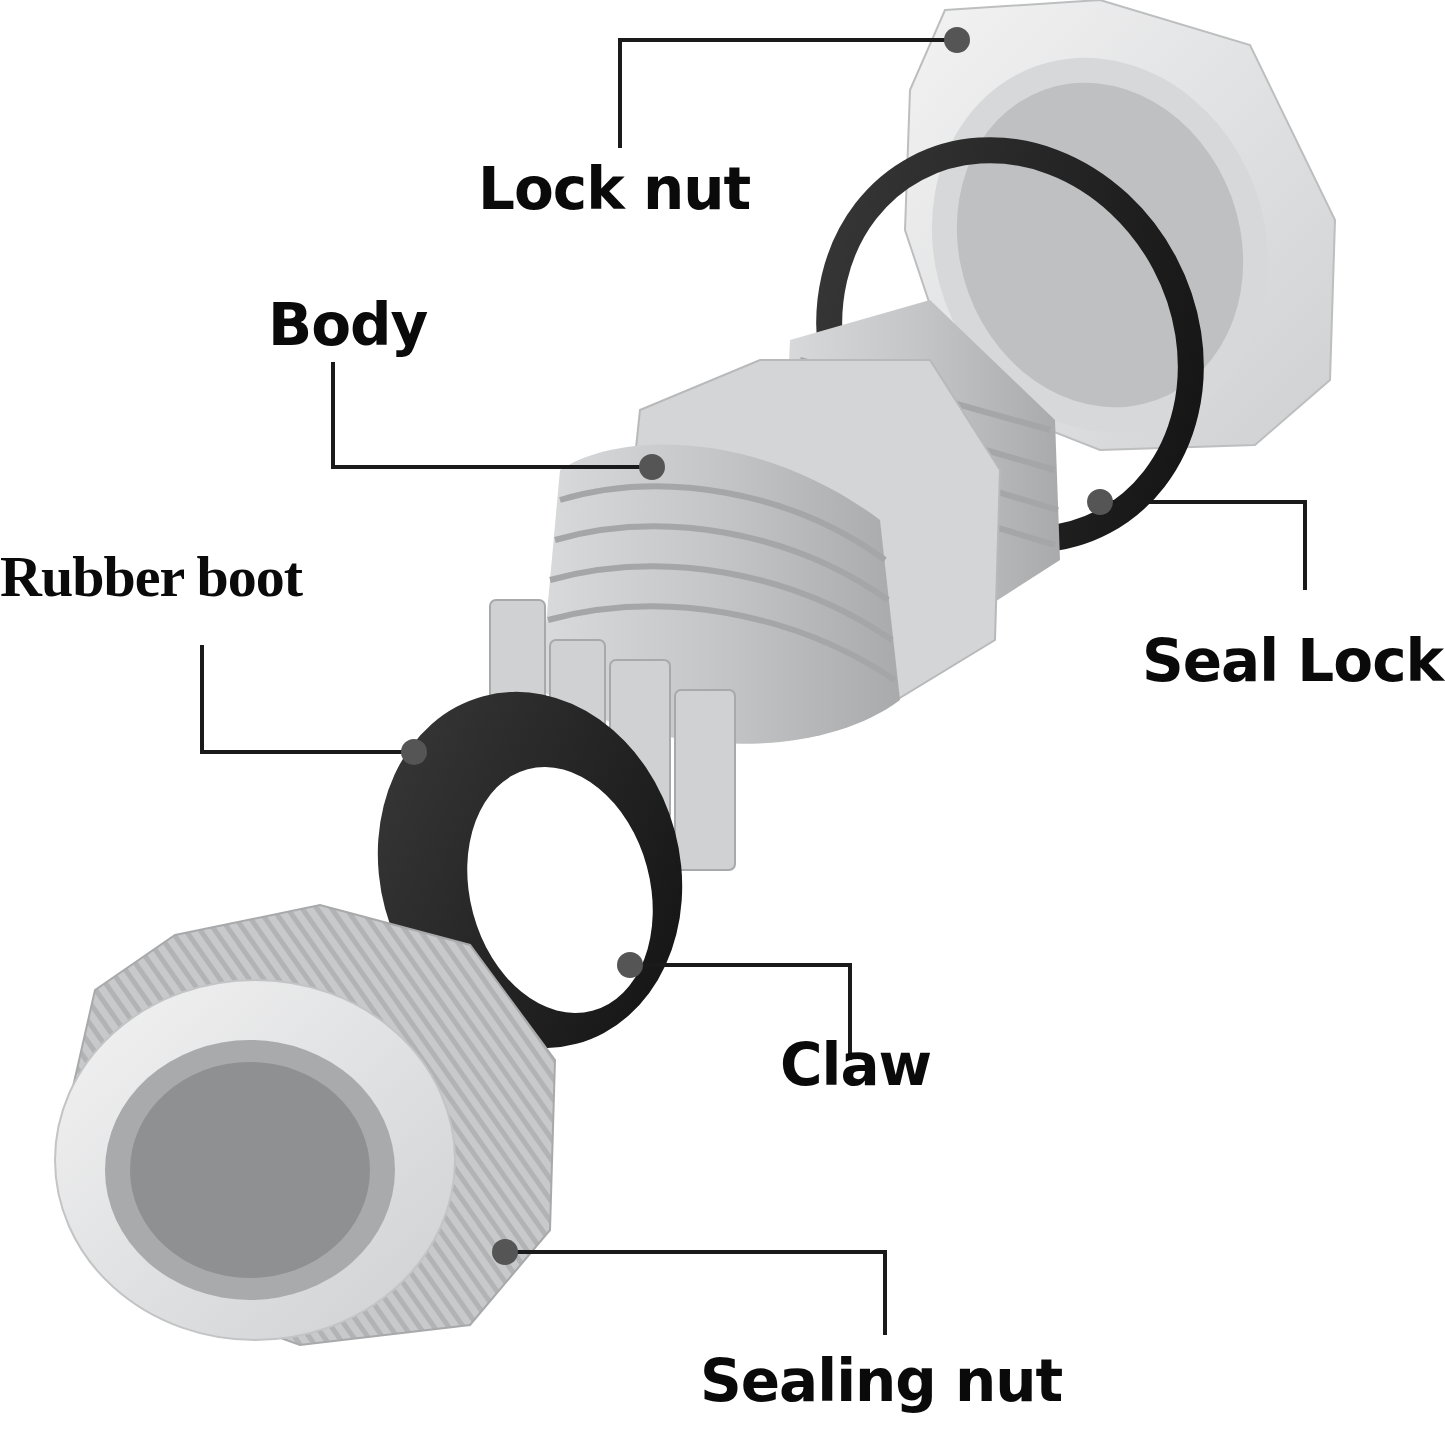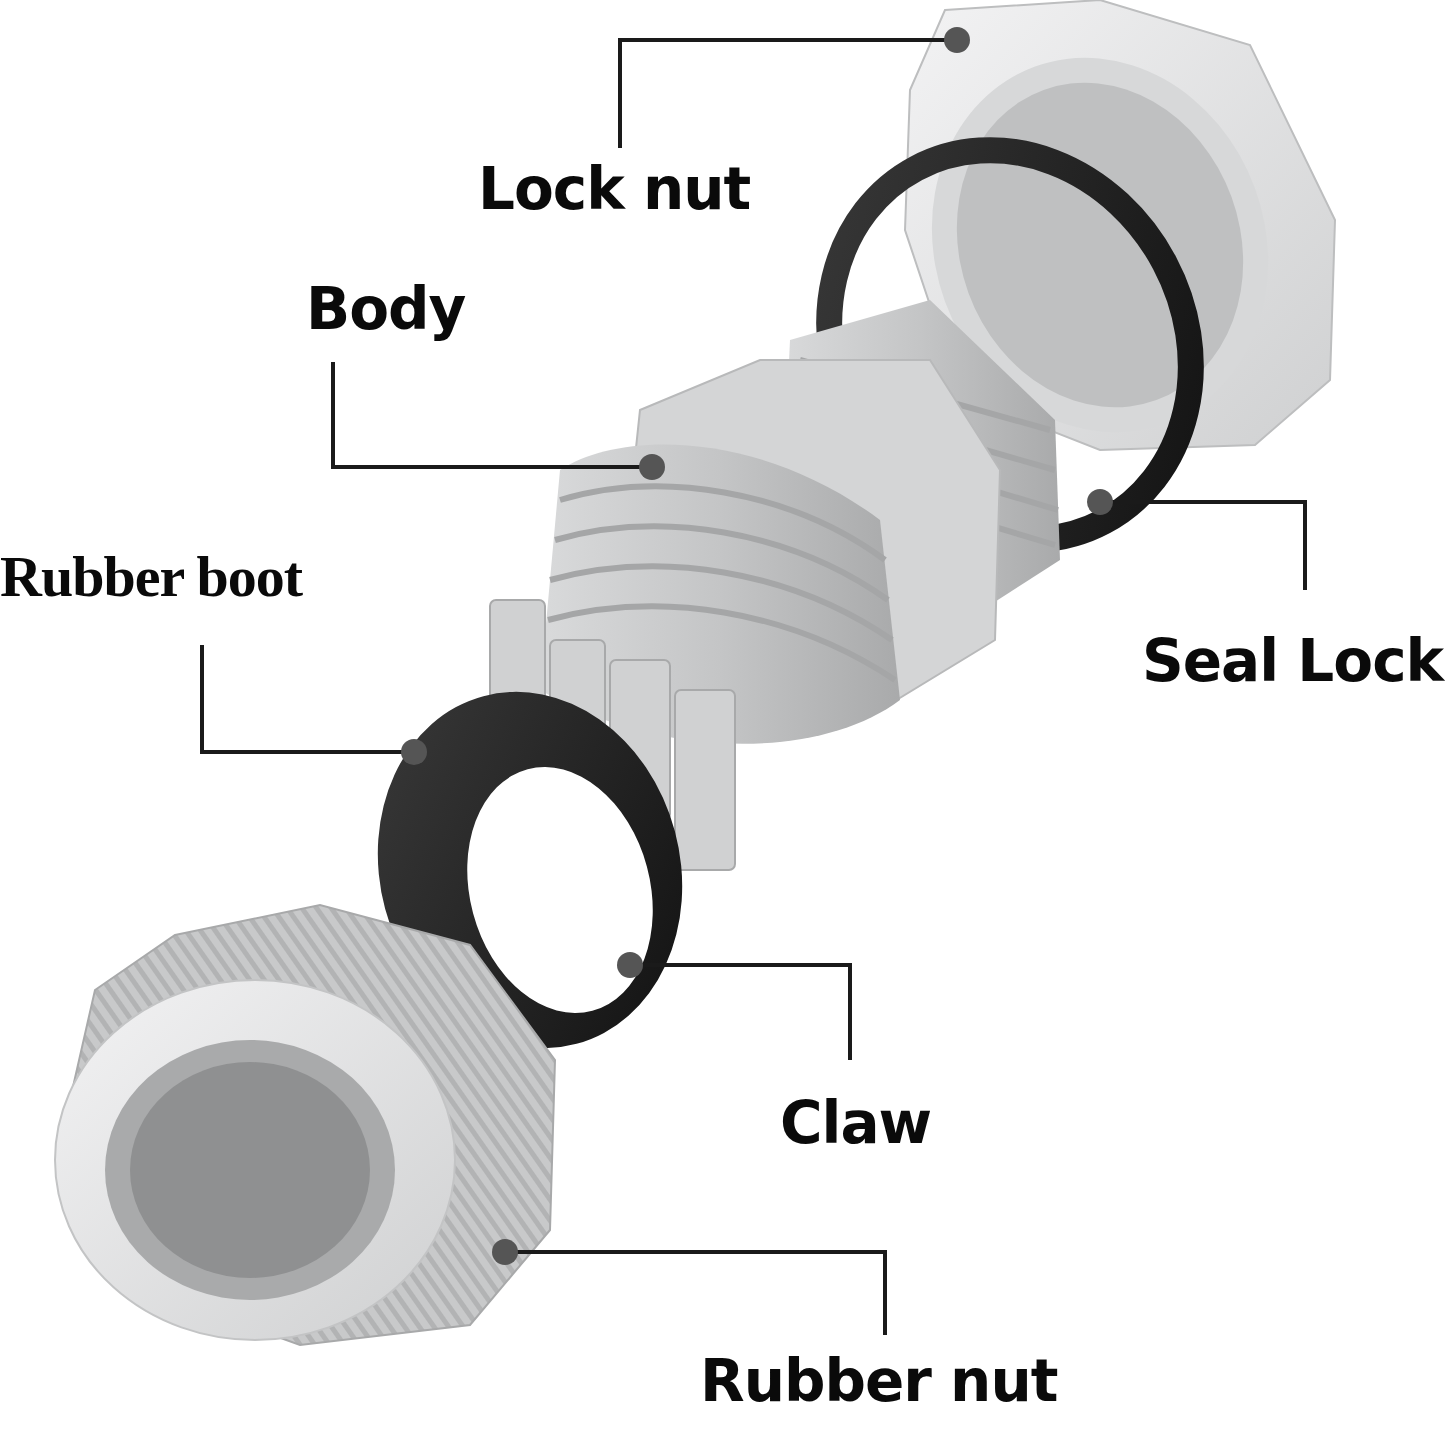--- a/index.html
+++ b/index.html
@@ -90,17 +90,17 @@
     <circle cx="957" cy="40" r="13"></circle>
     <circle cx="652" cy="467" r="13"></circle>
     <circle cx="414" cy="752" r="13"></circle>
     <circle cx="1100" cy="502" r="13"></circle>
     <circle cx="630" cy="965" r="13"></circle>
     <circle cx="505" cy="1252" r="13"></circle>
   </g>
 </svg>
 
 <div class="label" style="left:478px;top:160px;">Lock nut</div>
-<div class="label" style="left:268px;top:280px;margin-left:38px;">Body</div>
+<div class="label" style="left:268px;top:296px;">Body</div>
 <div class="label" style="left:0px;top:548px;font-family:Liberation Serif, serif;">Rubber boot</div>
 <div class="label" style="left:1142px;top:632px;">Seal Lock</div>
-<div class="label" style="left:780px;top:1094px;">Claw</div>
-<div class="label" style="left:700px;top:1352px;">Rubber nut</div>
+<div class="label" style="left:780px;top:1036px;">Claw</div>
+<div class="label" style="left:700px;top:1352px;">Sealing nut</div>
 
 </body></html>

